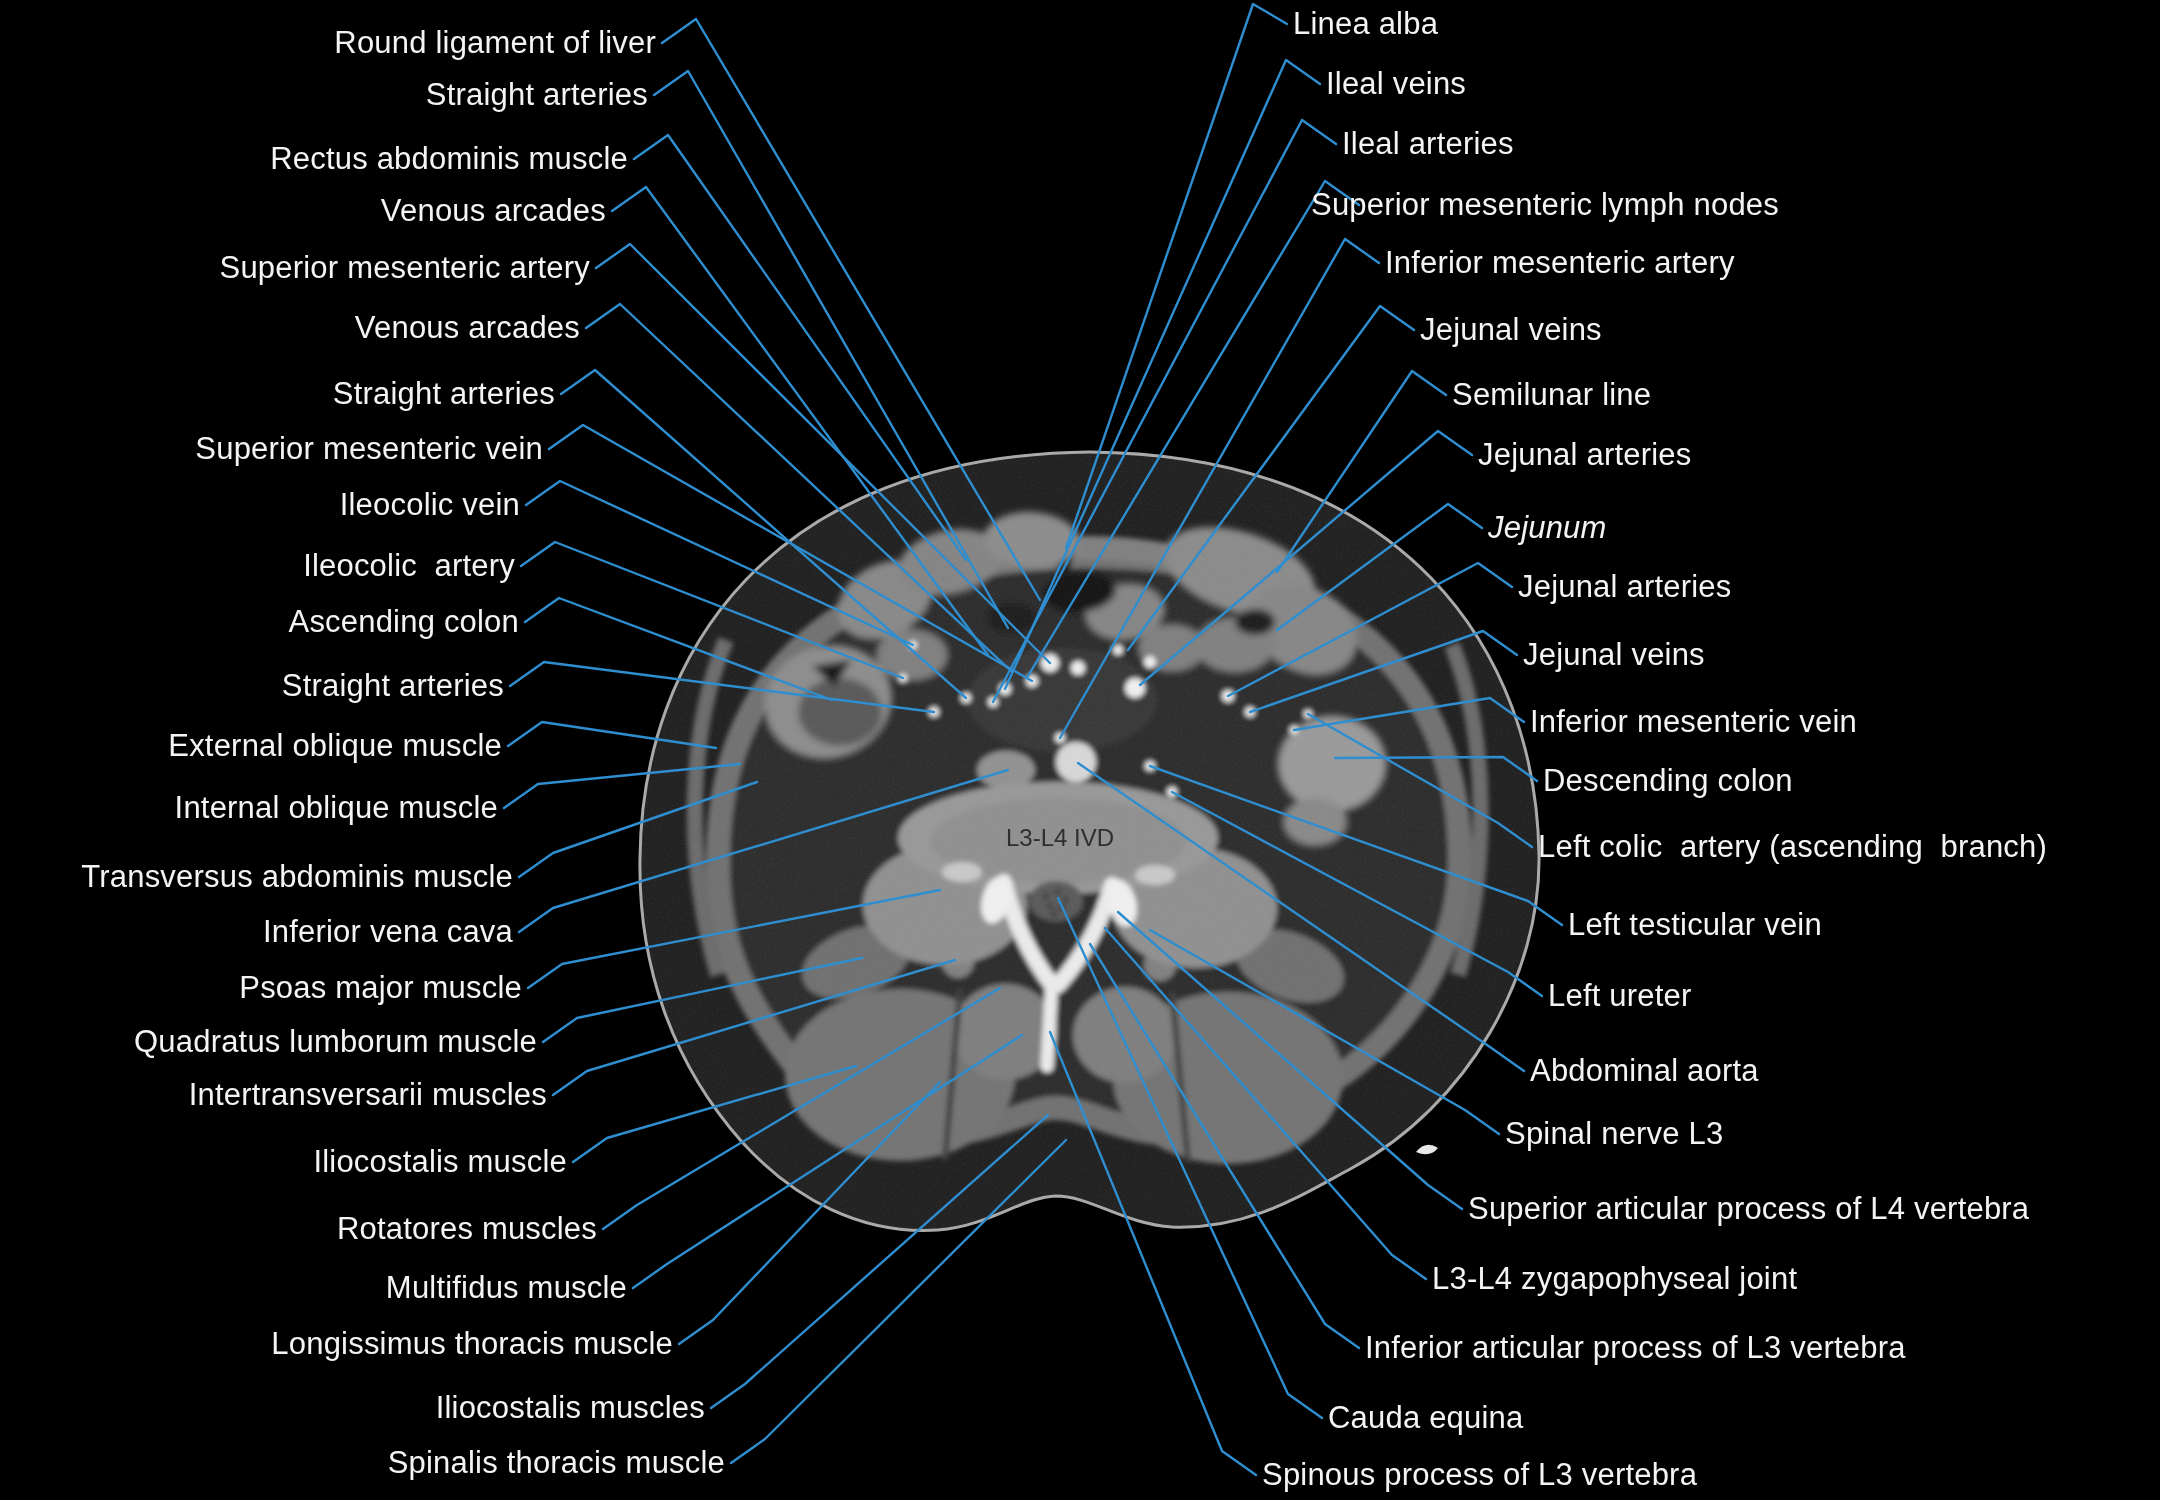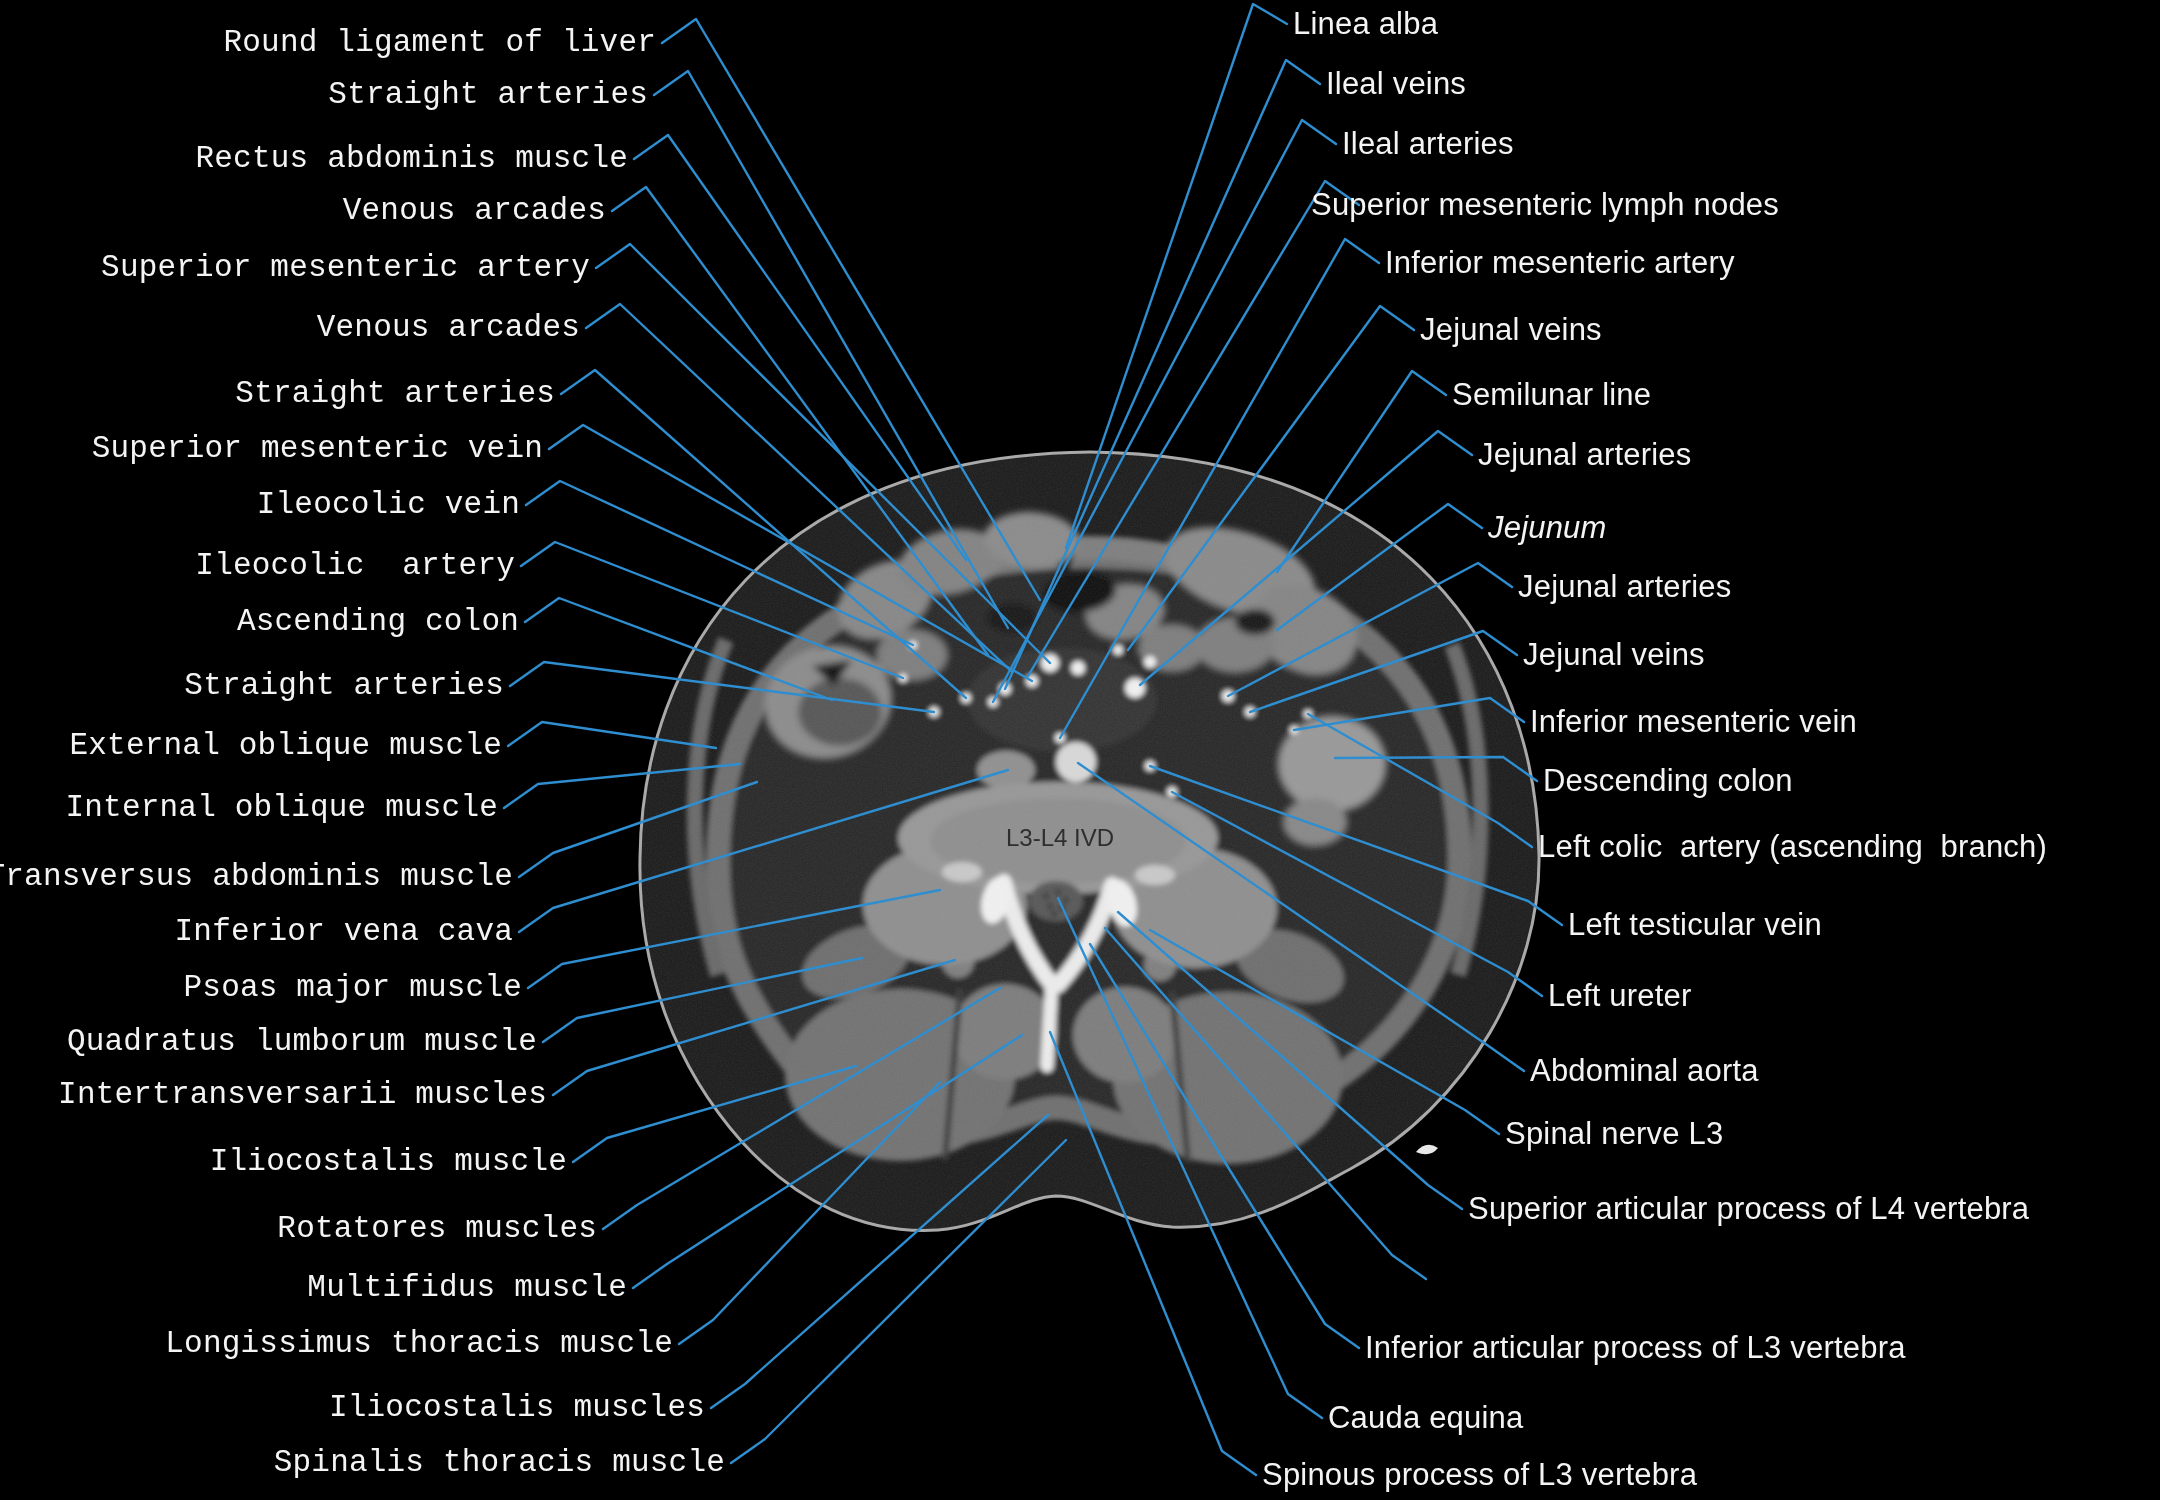--- a/index.html
+++ b/index.html
@@ -6,21 +6,21 @@
   .stage{
     position:relative;width:2160px;height:1500px;background:#000;
     font-family:"Liberation Sans",sans-serif;overflow:hidden;
   }
   .stage svg{position:absolute;left:0;top:0;}
   .anat-label{
     position:absolute;transform:translateY(-50%);
     font-size:31px;line-height:38px;font-weight:400;
     color:var(--labelc,#f4f4f4);white-space:pre;letter-spacing:.2px;
   }
-  .anat-label.left{text-align:center;font-family:Liberation Mono, monospace;}
+  .anat-label.left{text-align:center;}
   #leader-layer polyline{
     fill:none;stroke:var(--leader,#2f8ed0);stroke-width:2.4;
     stroke-linejoin:round;stroke-linecap:round;
   }
   .disc-text{font-family:"Liberation Sans",sans-serif;font-size:24px;fill:#2e2e2e;}
 </style>
 </head>
 <body>
 
 <div class="stage" id="stage">
@@ -243,16 +243,17 @@
     <div class="anat-label right" style="top: 587px; left: 1518px;">Jejunal arteries</div>
     <div class="anat-label right" style="top: 655px; left: 1523px;">Jejunal veins</div>
     <div class="anat-label right" style="top: 722px; left: 1530px;">Inferior mesenteric vein</div>
     <div class="anat-label right" style="top: 781px; left: 1543px;">Descending colon</div>
     <div class="anat-label right" style="top: 847px; left: 1538px;">Left colic  artery (ascending  branch)</div>
     <div class="anat-label right" style="top: 925px; left: 1568px;">Left testicular vein</div>
     <div class="anat-label right" style="top: 996px; left: 1548px;">Left ureter</div>
     <div class="anat-label right" style="top: 1071px; left: 1530px;">Abdominal aorta</div>
     <div class="anat-label right" style="top: 1134px; left: 1505px;">Spinal nerve L3</div>
     <div class="anat-label right" style="top: 1209px; left: 1468px;">Superior articular process of L4 vertebra</div>
+    <div class="anat-label right" style="top: 1279px; left: 1432px;">L3-L4 zygapophyseal joint</div>
     <div class="anat-label right" style="top: 1348px; left: 1365px;">Inferior articular process of L3 vertebra</div>
     <div class="anat-label right" style="top: 1418px; left: 1328px;">Cauda equina</div>
     <div class="anat-label right" style="top: 1475px; left: 1262px;">Spinous process of L3 vertebra</div>
   </div>
 
 </body></html>

